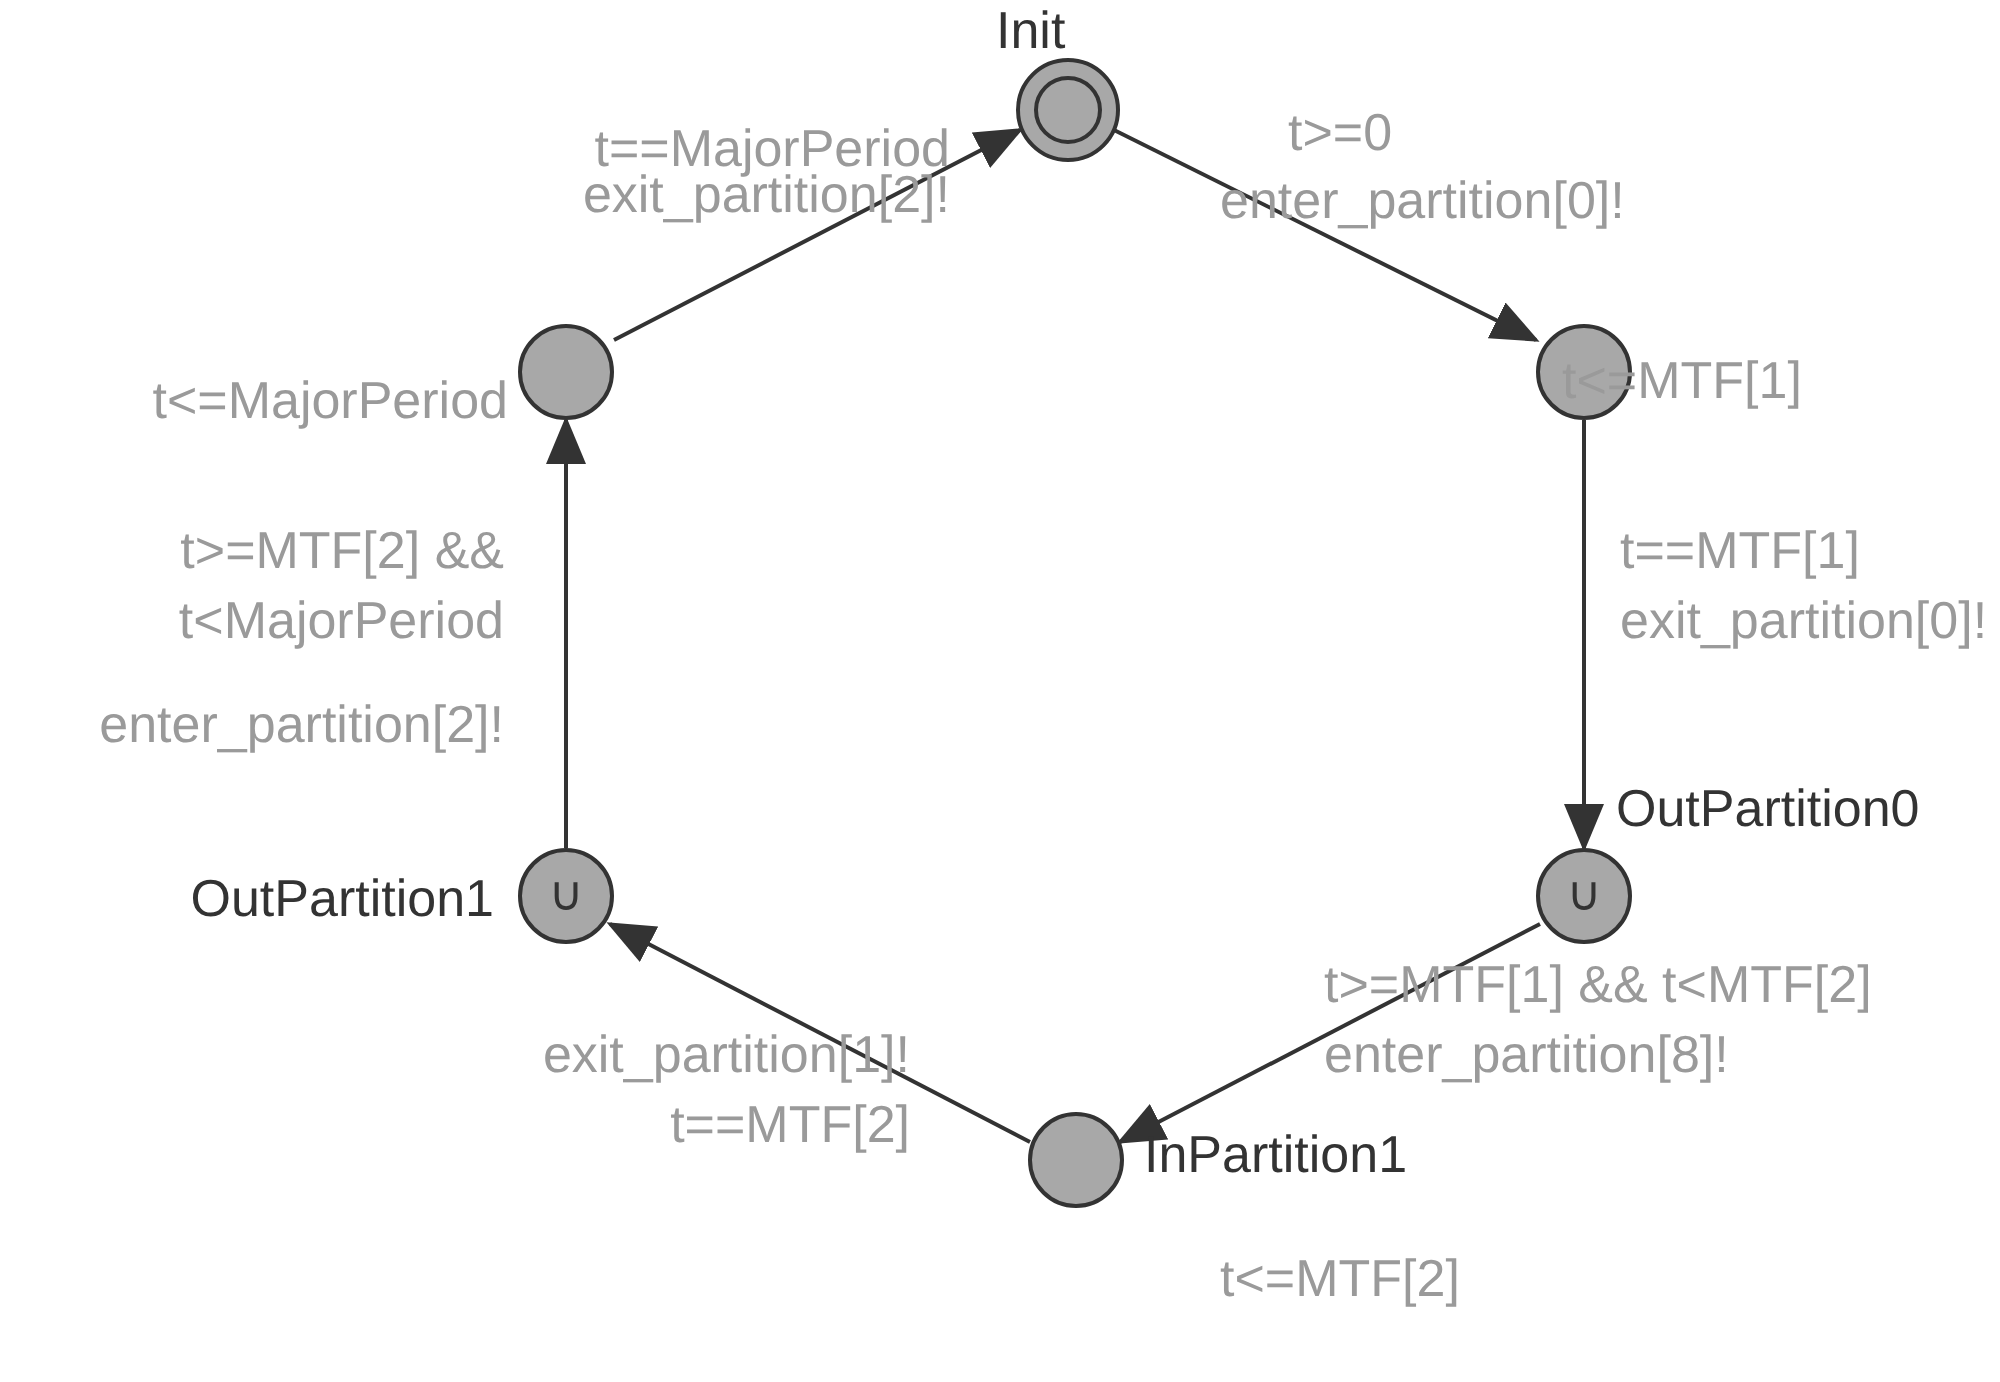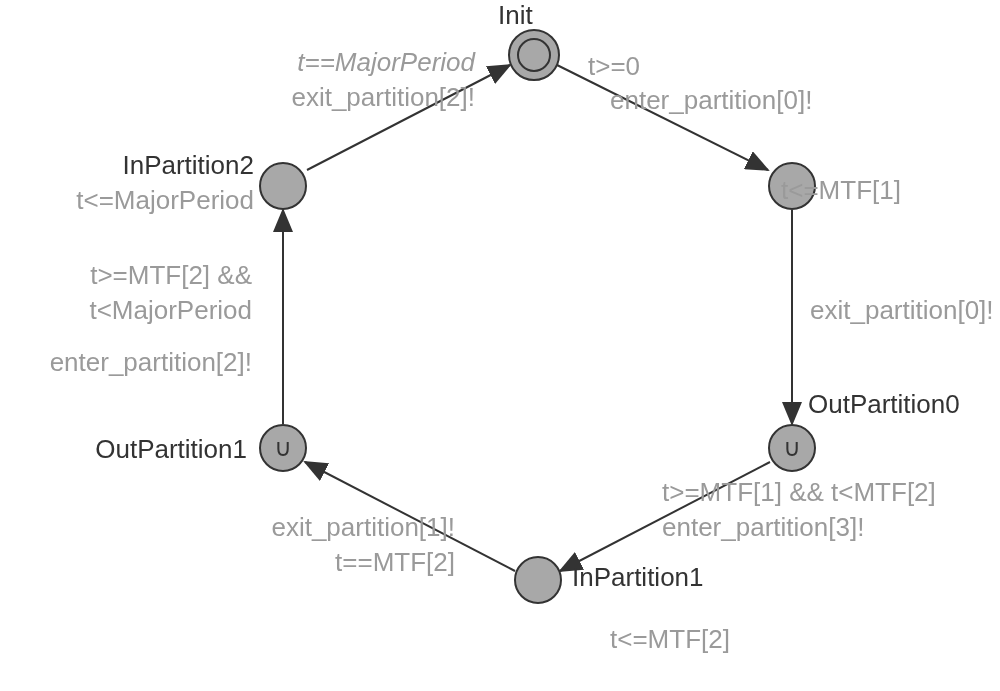--- a/index.html
+++ b/index.html
@@ -109,34 +109,34 @@
   <div class="state" style="left:514px; top:556px;"></div>
   <div class="label" style="left:572px; top:560px;">InPartition1</div>
   <div class="label dim" style="left:572px; top:622px;margin-left:38px;">t&lt;=MTF[2]</div>
 
   <div class="state urgent" style="left:259px; top:424px;">
     <span class="u-mark">∪</span>
   </div>
   <div class="label align-right" style="right:753px; top:432px;margin-left:48px;">OutPartition1</div>
 
   <div class="state" style="left:259px; top:162px;"></div>
-  <div class="label align-right" style="right:746px; top:148px;">InPartition2</div>
   <div class="label dim align-right" style="right:746px; top:183px;margin-left:25px;">t&lt;=MajorPeriod</div>
 
-  <div class="label dim" style="left:588px; top:49px;">t&gt;=0</div>
+  <div class="label dim" style="left:644px; top:49px;">t&gt;=0</div>
   <div class="label dim" style="left:610px; top:83px;">enter_partition[0]!</div>
 
+  <div class="label dim" style="left:810px; top:258px;">t==MTF[1]</div>
   <div class="label dim" style="left:810px; top:293px;text-align:right;">exit_partition[0]!</div>
 
   <div class="label dim" style="left:662px; top:475px;">t&gt;=MTF[1] &amp;&amp; t&lt;MTF[2]</div>
-  <div class="label dim" style="left:662px; top:510px;">enter_partition[3]!</div>
+  <div class="label dim" style="left:662px; top:510px;">enter_partition[8]!</div>
 
   <div class="label dim align-right" style="right:545px; top:510px;">exit_partition[1]!</div>
   <div class="label dim align-right" style="right:545px; top:545px;">t==MTF[2]</div>
 
   <div class="label dim align-right" style="right:748px; top:258px;">t&gt;=MTF[2] &amp;&amp;</div>
   <div class="label dim align-right" style="right:748px; top:293px;">t&lt;MajorPeriod</div>
   <div class="label dim align-right" style="right:748px; top:345px;">enter_partition[2]!</div>
 
-  <div class="label dim align-right" style="right:525px; top:45px;font-style:italic;">t==MajorPeriod</div>
+  <div class="label dim align-right" style="right:525px; top:57px;">t==MajorPeriod</div>
   <div class="label dim align-right" style="right:525px; top:80px;">exit_partition[2]!</div>
 
 </div>
 
 </body></html>

